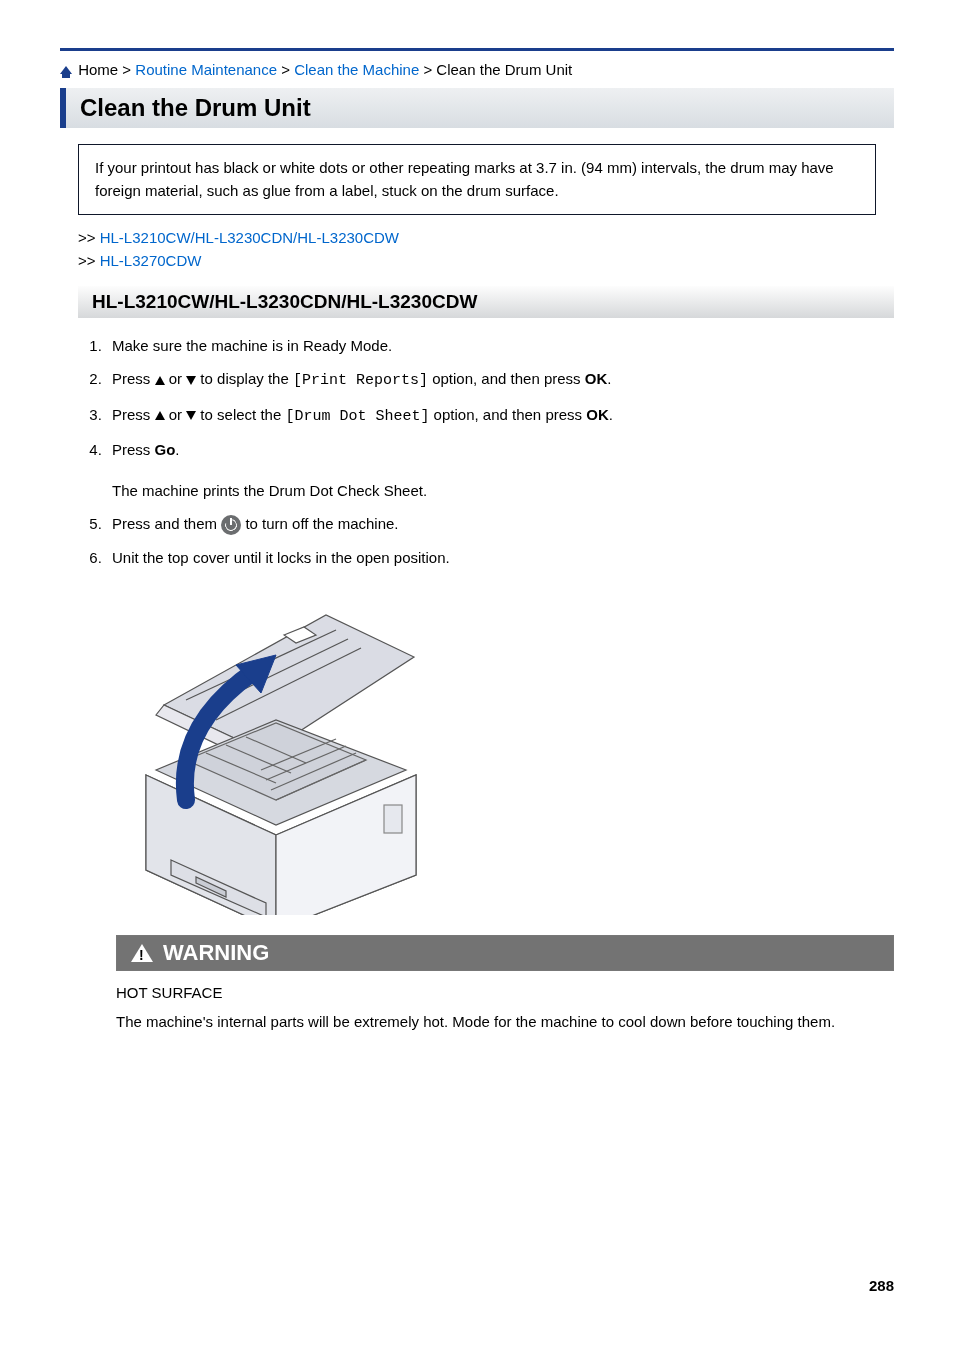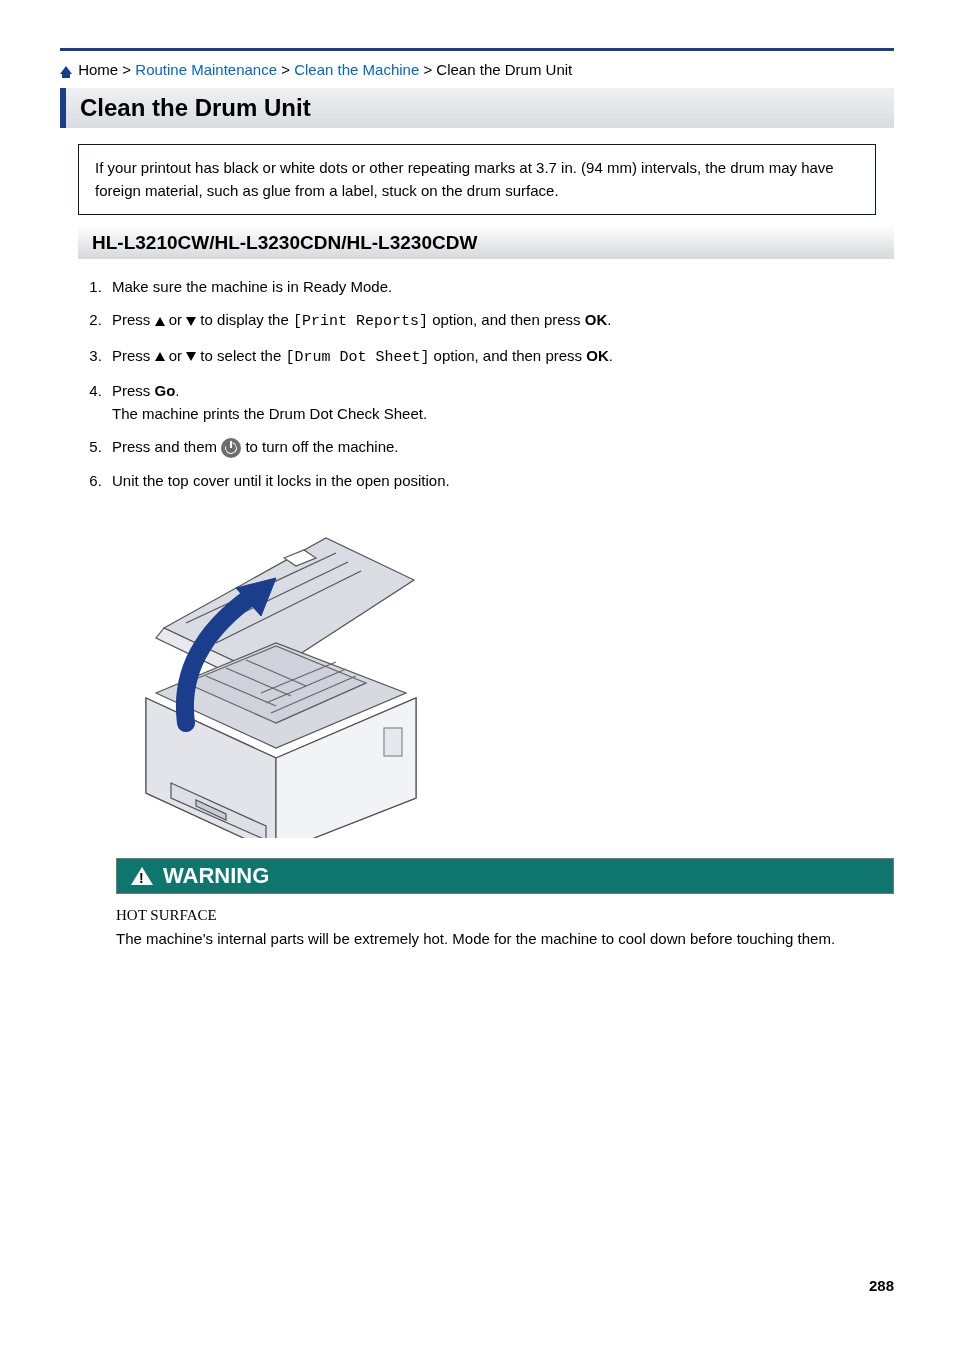--- a/index.html
+++ b/index.html
@@ -138,21 +138,21 @@
     background: #fff;
     position: absolute;
     top: 3px;
   }
   .diagram {
     margin: 16px 0 20px 56px;
     width: 310px;
     height: 330px;
   }
   .warning-bar {
-    background: #0f766e;
+    background: #737373;
     color: #fff;
     padding: 4px 14px;
     margin: 0 0 10px 56px;
     display: flex;
     align-items: center;
     gap: 10px;
     border: 1px solid #777;
   }
   .warn-tri {
     width: 0;
@@ -173,22 +173,21 @@
   }
   .warning-bar .wtxt {
     font-size: 22px;
     font-weight: bold;
   }
   .warning-body {
     margin: 0 0 0 56px;
     line-height: 1.55;
   }
   .warning-body .hot {
-    margin-bottom: 0;
-    font-family: Liberation Serif, serif;
+    margin-bottom: 6px;
   }
   .page-number {
     position: absolute;
     bottom: 56px;
     right: 60px;
     font-weight: bold;
     font-size: 15px;
   }
 </style>
 </head>
@@ -203,37 +202,41 @@
   </div>
 
   <div class="title-bar">
     <h1>Clean the Drum Unit</h1>
   </div>
 
   <div class="note-box">
     <span>If your printout has black or white dots or other repeating marks at 3.7 in. (94 mm) intervals, the drum may have foreign material, such as glue from a label, stuck on the drum surface.</span>
   </div>
 
+  <div class="sub-links">
+    <span>&gt;&gt; </span><a href="#">HL-L3210CW/HL-L3230CDN/HL-L3230CDW</a><br>
+    <span>&gt;&gt; </span><a href="#">HL-L3270CDW</a>
+  </div>
 
   <div class="section-header">HL-L3210CW/HL-L3230CDN/HL-L3230CDW</div>
 
   <ol class="steps">
     <li><span>Make sure the machine is in Ready Mode.</span></li>
 
     <li>
       <span>Press </span><span class="arrow-up"></span><span> or </span><span class="arrow-down"></span><span> to display the </span><span class="mono">[Print Reports]</span><span> option, and then press </span><b>OK</b><span>.</span>
     </li>
 
     <li>
       <span>Press </span><span class="arrow-up"></span><span> or </span><span class="arrow-down"></span><span> to select the </span><span class="mono">[Drum Dot Sheet]</span><span> option, and then press </span><b>OK</b><span>.</span>
     </li>
 
     <li>
       <span>Press </span><b>Go</b><span>.</span>
-      <div style="margin-top:0;">The machine prints the Drum Dot Check Sheet.</div>
+      <div style="margin-top:18px;">The machine prints the Drum Dot Check Sheet.</div>
     </li>
 
     <li>
       <span>Press and them </span><span class="power-icon"></span><span> to turn off the machine.</span>
     </li>
 
     <li><span>Unit the top cover until it locks in the open position.</span></li>
   </ol>
 
   <div class="diagram">

